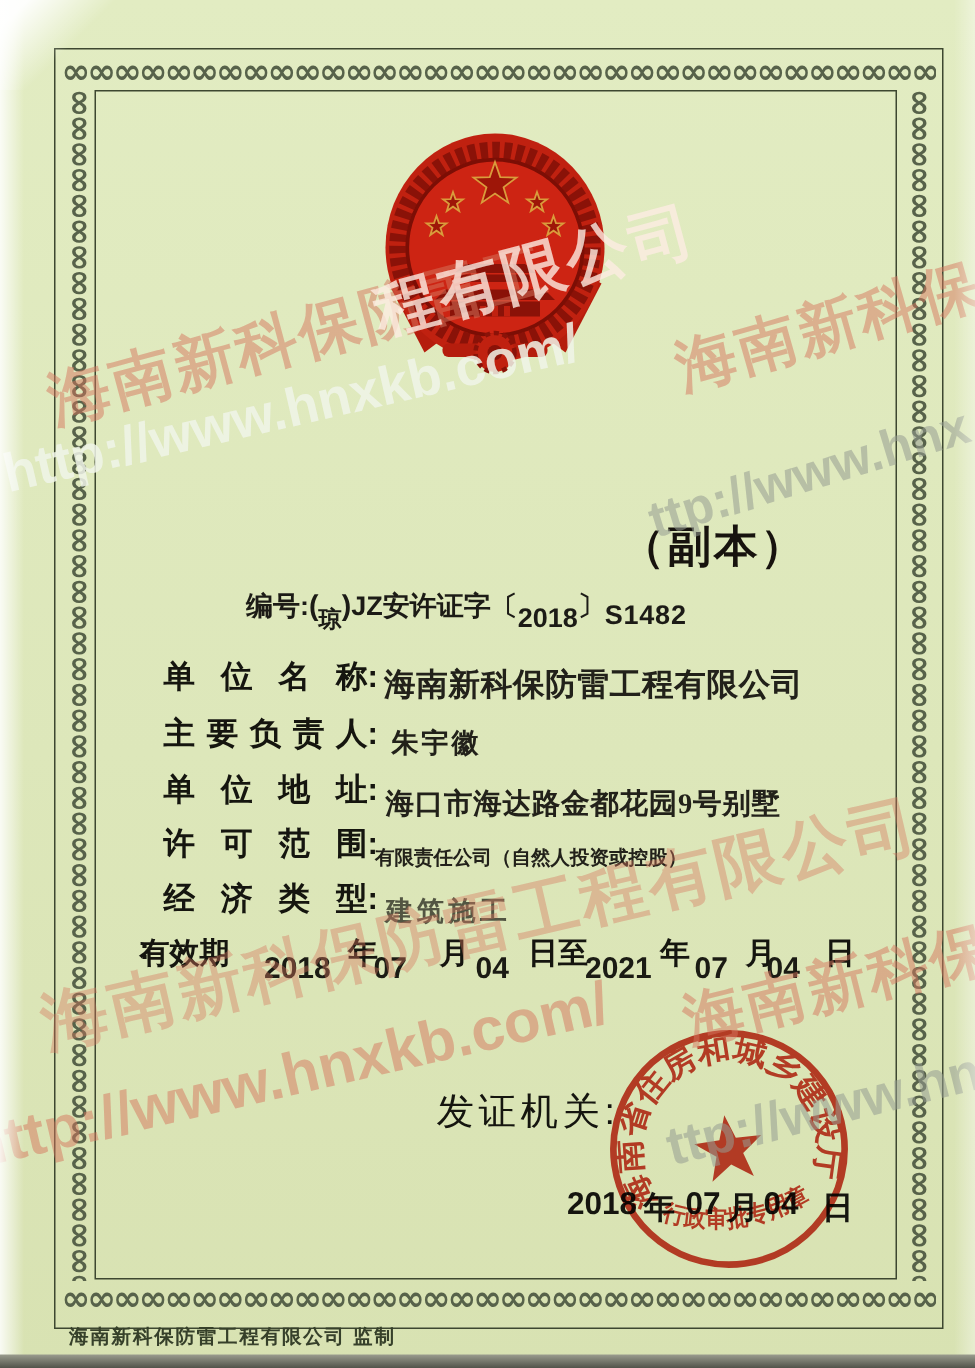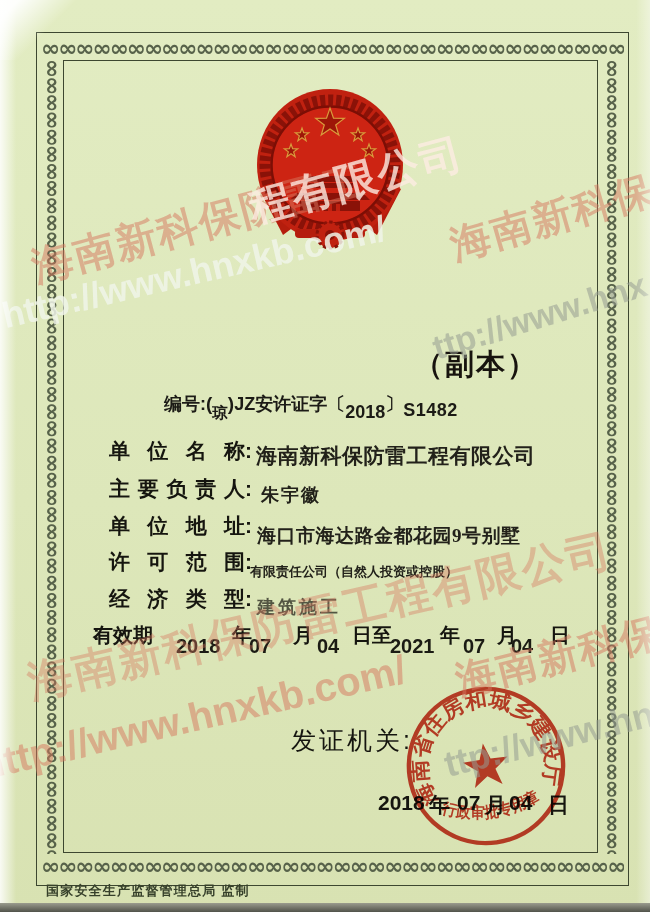--- a/index.html
+++ b/index.html
@@ -186,21 +186,21 @@
       <text font-size="21" font-weight="bold" fill="#cd3220" font-family="Liberation Sans, DejaVu Sans, sans-serif">
         <textPath href="#sealArc" startOffset="2" textLength="245" lengthAdjust="spacingAndGlyphs">海南省住房和城乡建设厅</textPath>
       </text>
       <polygon fill="#cd3220" points="85,62 90.6,78.2 107.8,78.6 94.1,89 99.1,105.4 85,95.6 70.9,105.4 75.9,89 62.2,78.6 79.4,78.2"></polygon>
       <text font-size="16" font-weight="bold" fill="#cd3220" font-family="Liberation Sans, DejaVu Sans, sans-serif">
         <textPath href="#sealBottom" startOffset="4" textLength="104" lengthAdjust="spacingAndGlyphs">行政审批专用章</textPath>
       </text>
     </g>
   </svg>
 
-  <div id="footer">国家安全生产监督管理总局 监制</div>
+  <div id="footer">海南新科保防雷工程有限公司 监制</div>
 
   <div class="wm salmon wm-a">海南新科保防雷工</div>
   <div class="wm pale wm-b">程有限公司</div>
   <div class="wm light wm-c">http://www.hnxkb.com/</div>
   <div class="wm salmon wm-d">海南新科保防雷</div>
   <div class="wm gray wm-e">ttp://www.hnx</div>
   <div class="wm salmon wm-f">海南新科保防雷工程有限公司</div>
   <div class="wm salmon wm-g">http://www.hnxkb.com/</div>
   <div class="wm salmon wm-h">海南新科保防雷</div>
   <div class="wm gray wm-i">ttp://www.hnx</div>

